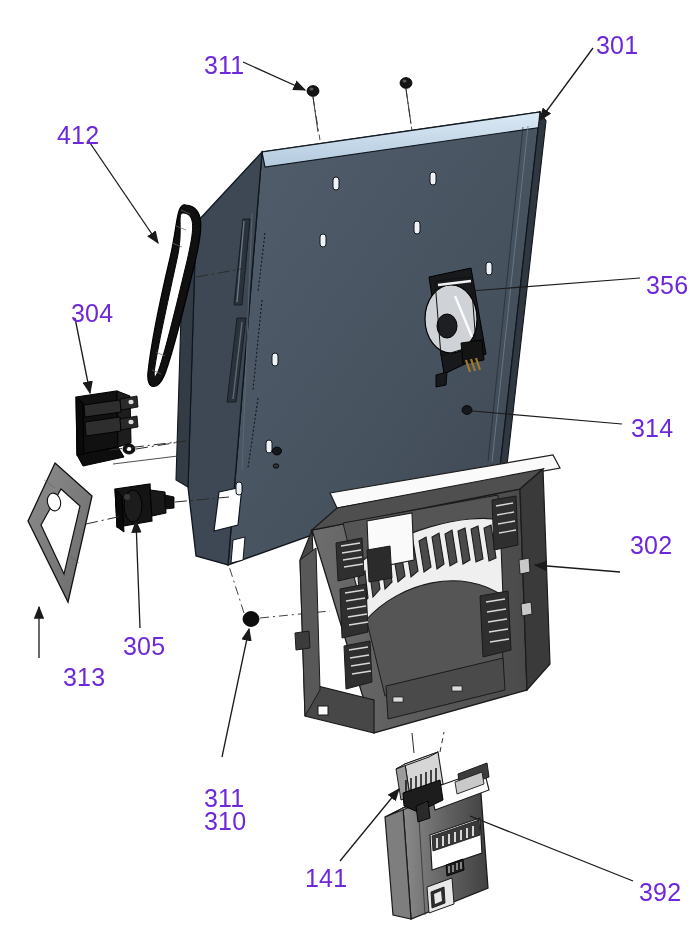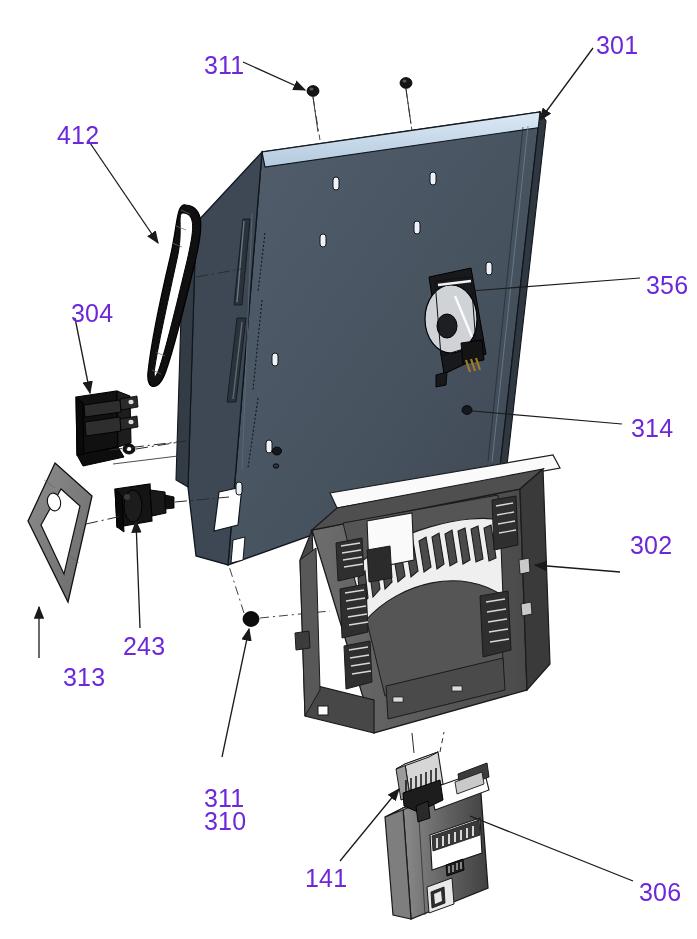--- a/index.html
+++ b/index.html
@@ -363,20 +363,20 @@
     </g>
   </svg>
 
   <div class="lbl" style="left:596px;top:33px;">301</div>
   <div class="lbl" style="left:204px;top:53px;">311</div>
   <div class="lbl" style="left:57px;top:123px;">412</div>
   <div class="lbl" style="left:646px;top:273px;">356</div>
   <div class="lbl" style="left:44px;top:301px;margin-left:27px;">304</div>
   <div class="lbl" style="left:631px;top:416px;">314</div>
   <div class="lbl" style="left:630px;top:533px;">302</div>
-  <div class="lbl" style="left:123px;top:634px;">243</div>
+  <div class="lbl" style="left:123px;top:634px;">305</div>
   <div class="lbl" style="left:30px;top:665px;margin-left:33px;">313</div>
   <div class="lbl" style="left:204px;top:761px;margin-top:48px;">310</div>
   <div class="lbl" style="left:204px;top:786px;">311</div>
   <div class="lbl" style="left:305px;top:866px;">141</div>
-  <div class="lbl" style="left:639px;top:880px;">306</div>
+  <div class="lbl" style="left:639px;top:880px;">392</div>
 
 </div>
 
 </body></html>

